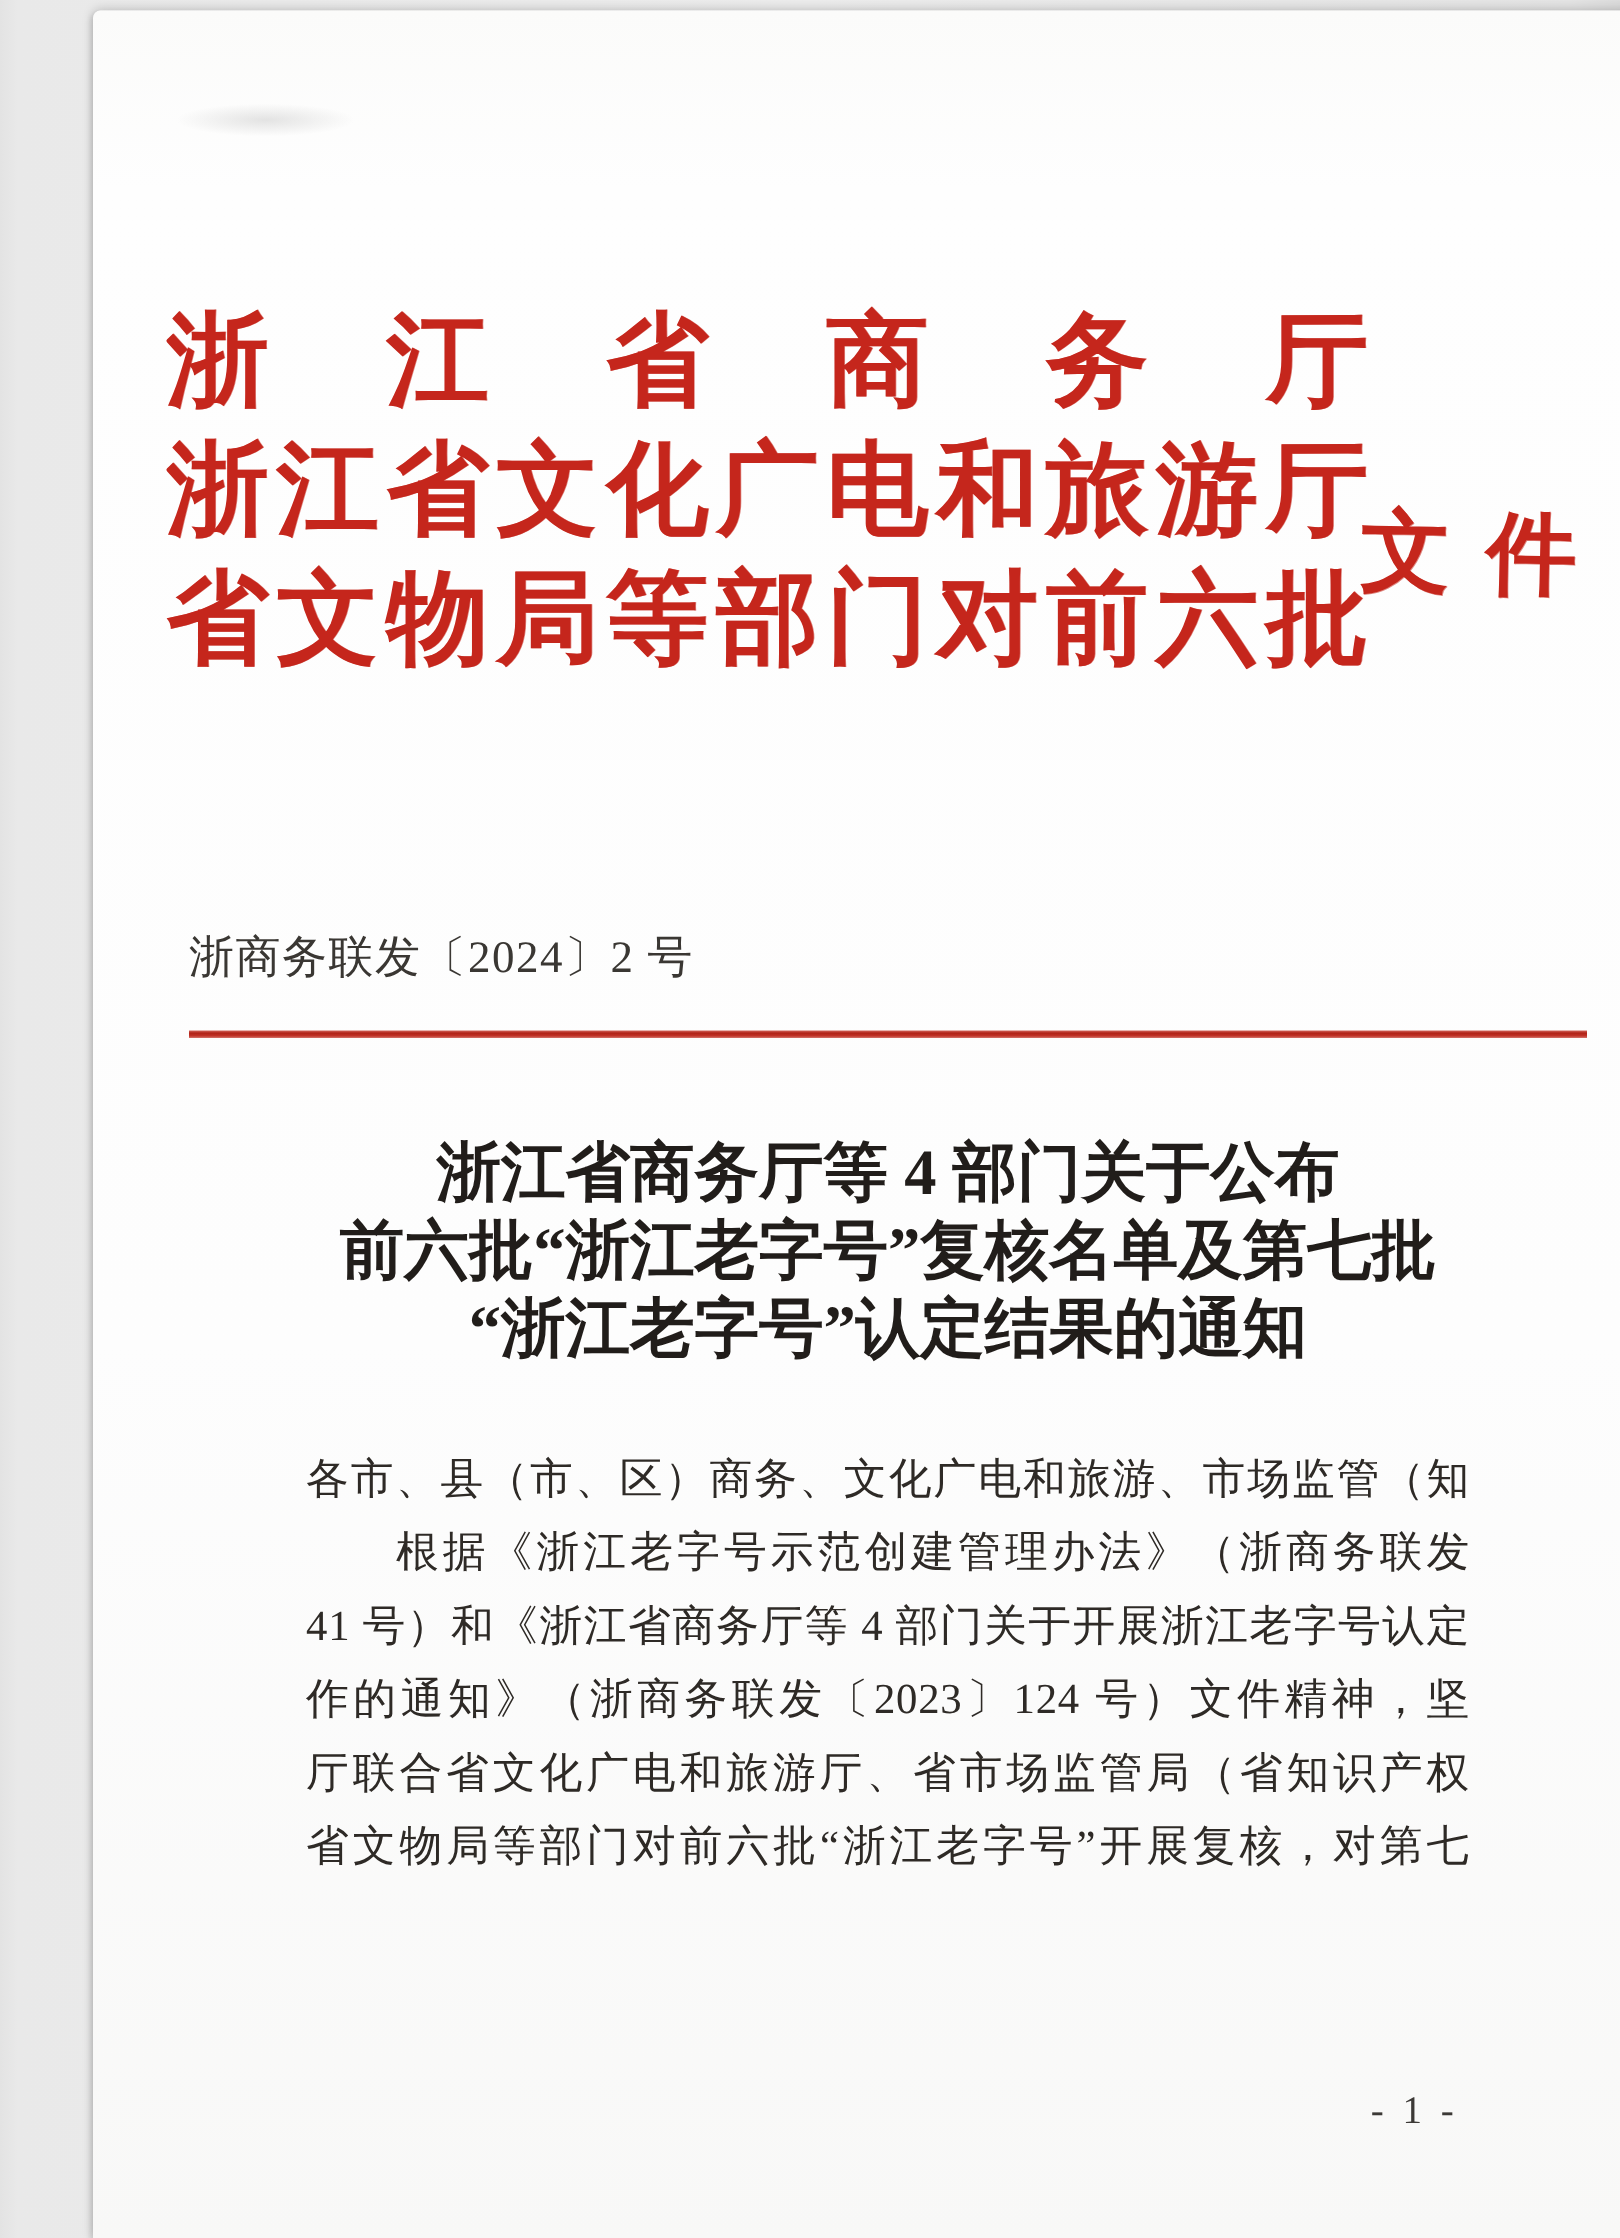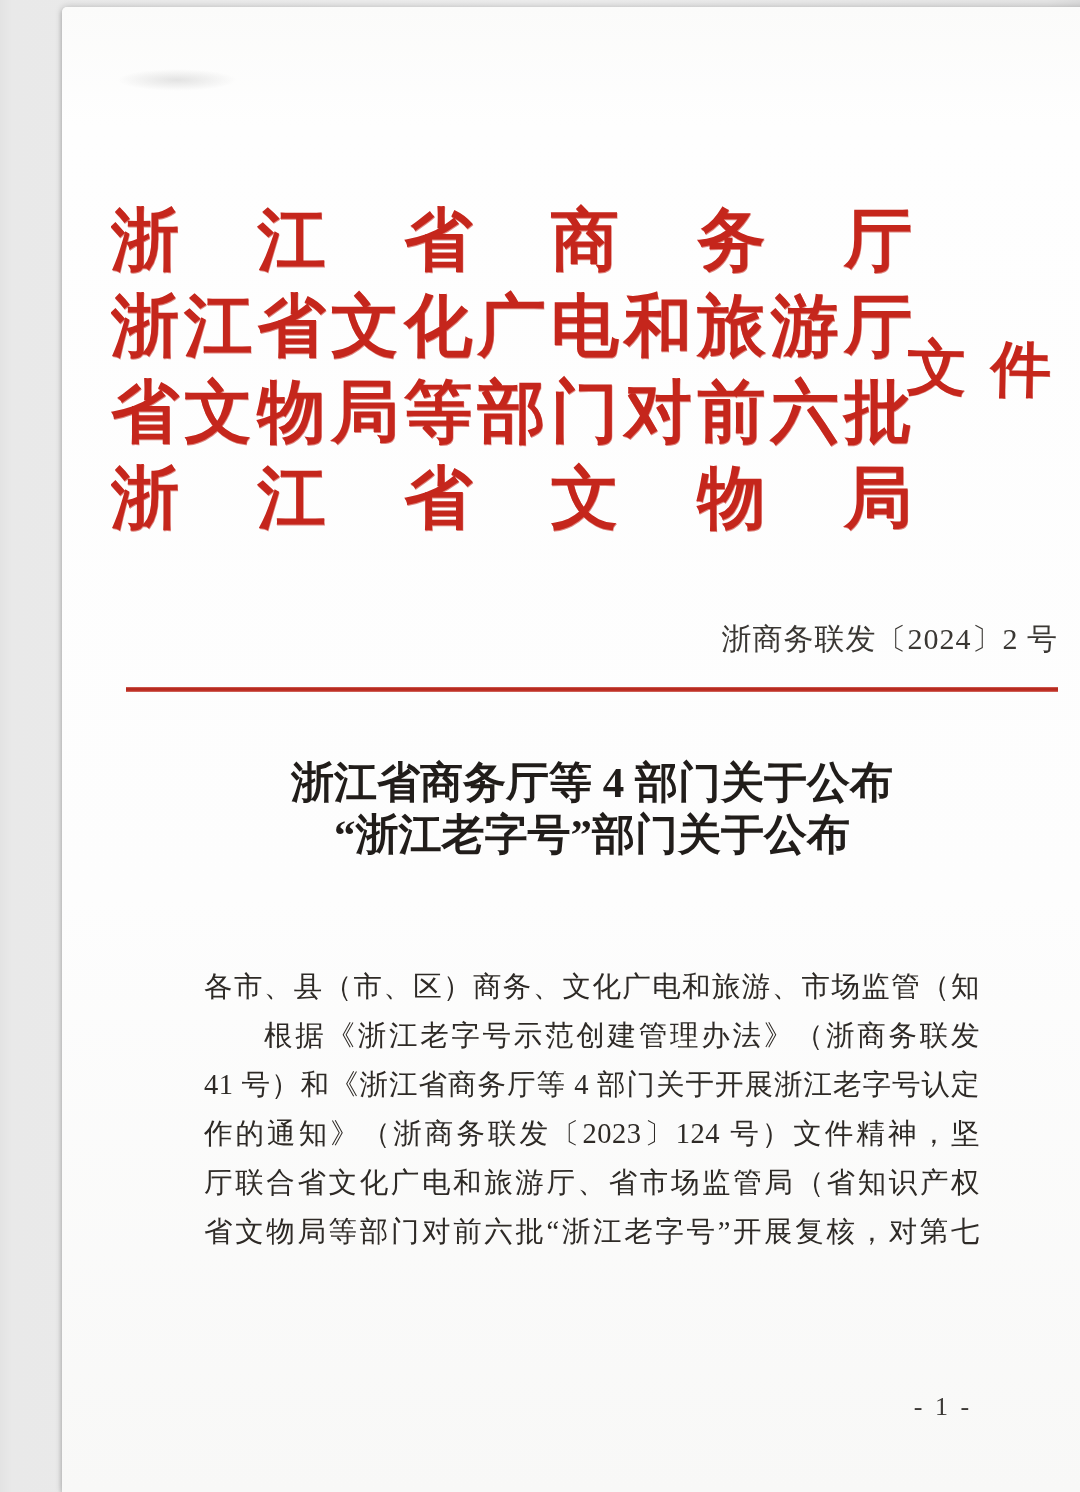--- a/index.html
+++ b/index.html
@@ -31,21 +31,21 @@
     text-shadow:0.5px 0.5px 0 rgba(197,38,28,.55);
   }
   .doc-type{
     position:absolute;left:845px;top:330px;width:150px;
     font-size:60px;line-height:64px;letter-spacing:24px;white-space:nowrap;
     color:#c5261c;font-weight:bold;text-shadow:0.5px 0.5px 0 rgba(197,38,28,.55);
     transform:rotate(1.2deg);
   }
   .ref-number{
     position:absolute;left:64px;top:612px;width:932px;
-    text-align:right;font-size:30px;line-height:40px;color:#3a3733;letter-spacing:1px;
+    text-align:left;font-size:30px;line-height:40px;color:#3a3733;letter-spacing:1px;
   }
   .red-rule{
     position:absolute;left:64px;top:680px;width:932px;height:5px;
     background:linear-gradient(180deg,#d4655c 0%,#b02318 35%,#c03227 70%,#d4736b 100%);
   }
   
   .title-block{
     position:absolute;left:64px;top:750px;width:932px;
     text-align:center;color:#211d1a;font-weight:bold;
   }
@@ -68,32 +68,32 @@
 </style>
 </head>
 <body>
 
 <div class="page">
 
   <div class="agencies">
     <div class="agency-line">浙江省商务厅</div>
     <div class="agency-line">浙江省文化广电和旅游厅</div>
     <div class="agency-line">省文物局等部门对前六批</div>
-    <div class="agency-line">浙江省文物局</div>
   </div>
 
   <div class="doc-type">文件</div>
 
   <div class="ref-number">浙商务联发〔2024〕2 号</div>
 
   <div class="red-rule"></div>
 
   <div class="title-block">
     <div class="title-line">浙江省商务厅等 4 部门关于公布</div>
-    <div class="title-line">“浙江老字号”部门关于公布</div>
+    <div class="title-line">前六批“浙江老字号”复核名单及第七批</div>
+    <div class="title-line">“浙江老字号”认定结果的通知</div>
   </div>
 
   <div class="body-block">
     <div class="body-line fill">各市、县（市、区）商务、文化广电和旅游、市场监管（知识</div>
     <div class="body-line fill indent">根据《浙江老字号示范创建管理办法》（浙商务联发〔2023〕</div>
     <div class="body-line fill">41 号）和《浙江省商务厅等 4 部门关于开展浙江老字号认定工</div>
     <div class="body-line fill">作的通知》（浙商务联发〔2023〕124 号）文件精神，坚持“优</div>
     <div class="body-line fill">厅联合省文化广电和旅游厅、省市场监管局（省知识产权局）、</div>
     <div class="body-line fill">省文物局等部门对前六批“浙江老字号”开展复核，对第七批“浙</div>
   </div>

